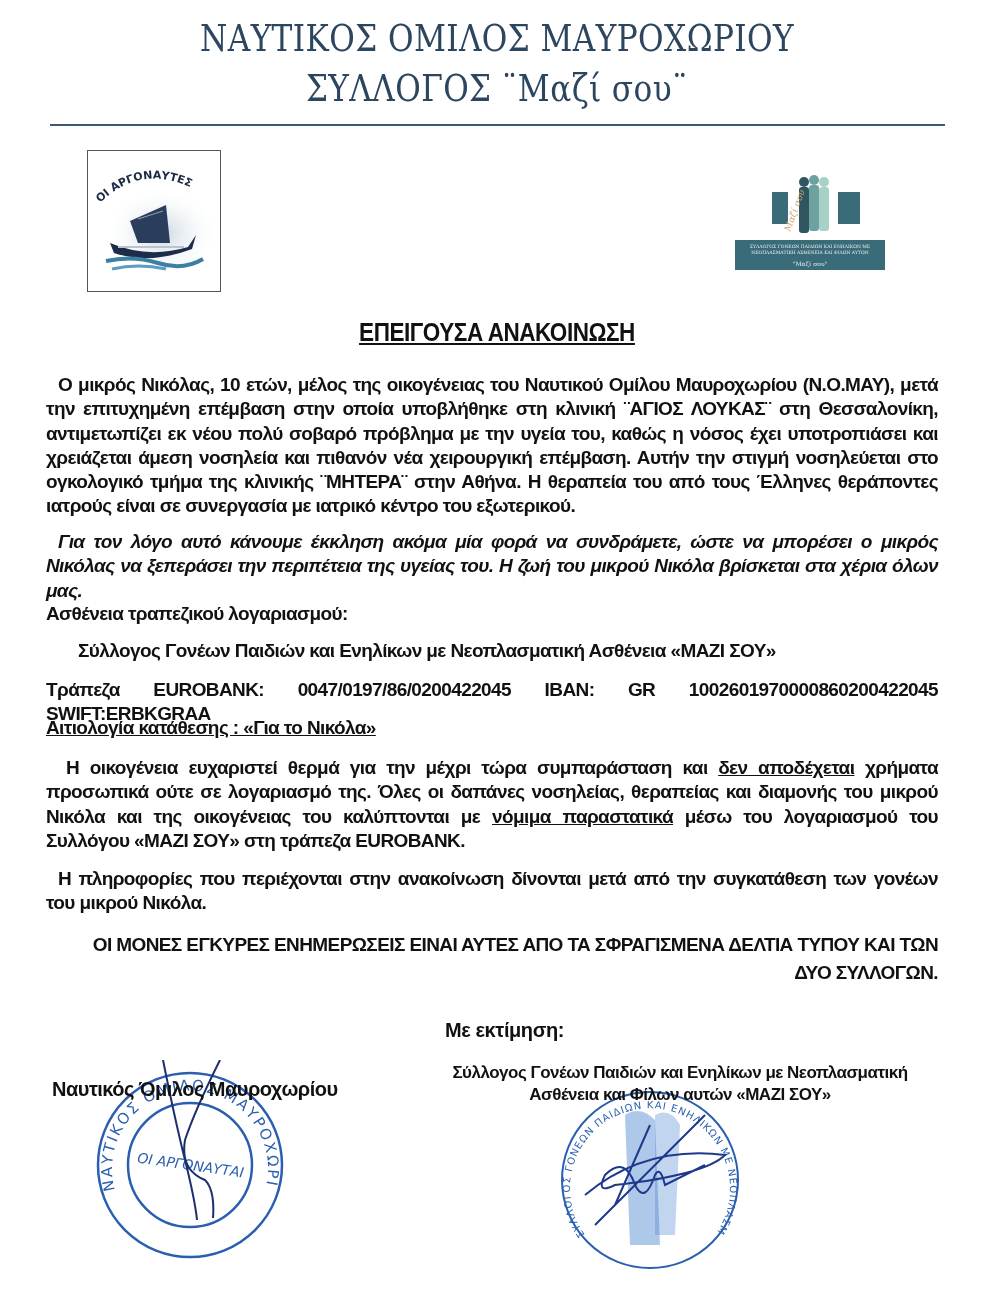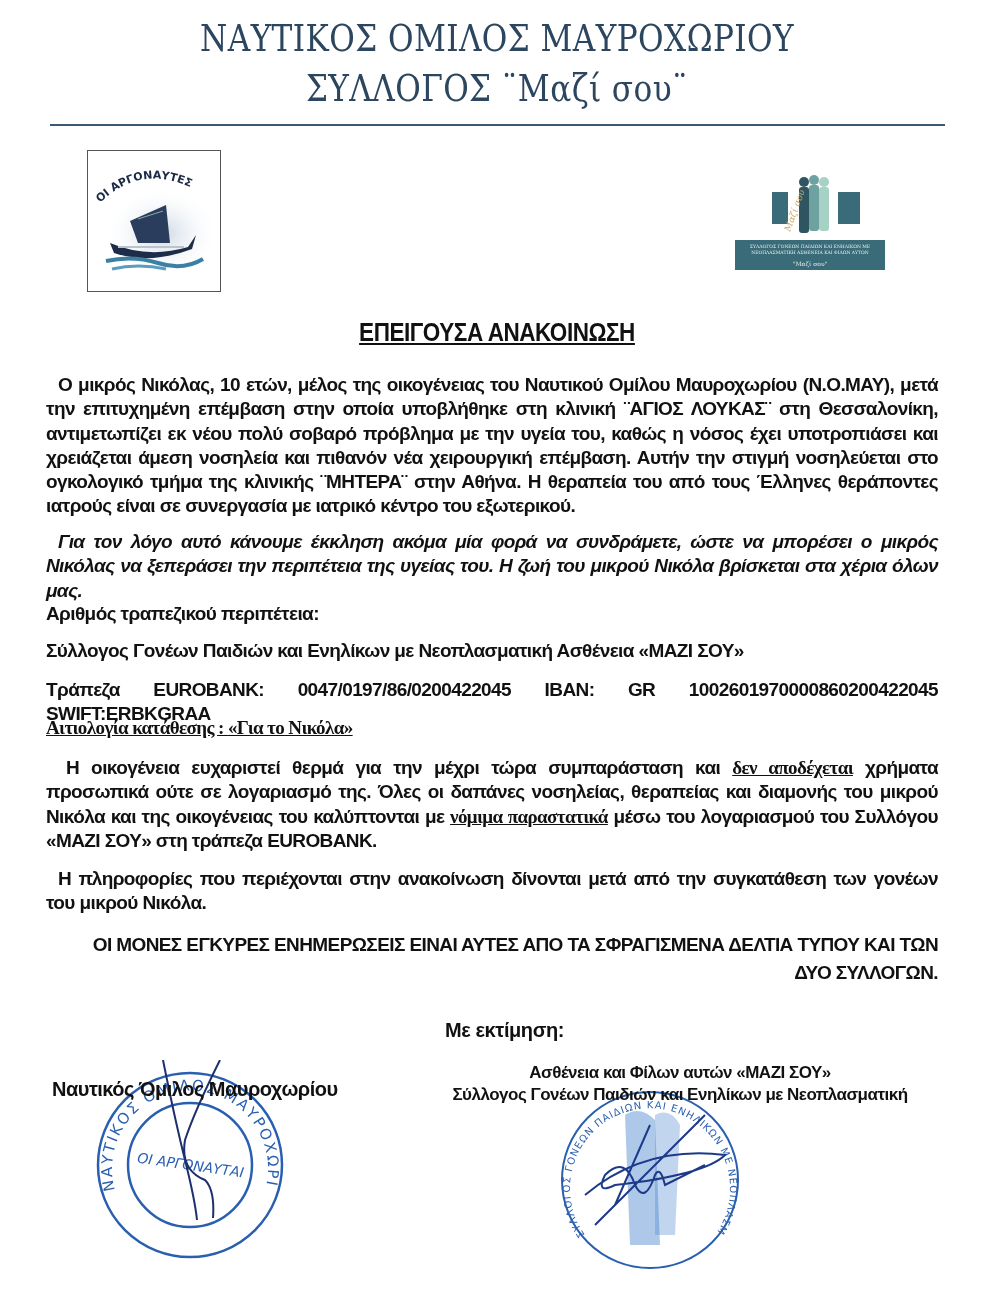--- a/index.html
+++ b/index.html
@@ -6,21 +6,21 @@
   body { width: 994px; height: 1316px; position: relative; overflow: hidden; font-family: "Liberation Sans", sans-serif; color: #111; }
   .hdr { position: absolute; left: 0; width: 994px; text-align: center; font-family: "DejaVu Serif", serif; color: #2d4660; letter-spacing: 0.5px; transform: scaleX(0.82); transform-origin: center; }
   .hdr1 { top: 16px; font-size: 38px; }
   .hdr2 { top: 66px; font-size: 38px; }
   .hrule { position: absolute; left: 50px; top: 124px; width: 895px; height: 2px; background: #3c5a74; }
   .logo-left { position: absolute; left: 87px; top: 150px; width: 132px; height: 140px; border: 1px solid #555; background: #fff; }
   .logo-right { position: absolute; left: 730px; top: 160px; width: 160px; height: 130px; }
   .title { position: absolute; left: 0; width: 994px; top: 318px; text-align: center; font-size: 25px; font-weight: bold; text-decoration: underline; letter-spacing: -0.5px; transform: scaleX(0.9); }
   .p { position: absolute; left: 46px; width: 892px; font-size: 19px; font-weight: bold; line-height: 24.3px; text-align: justify; letter-spacing: -0.6px; font-stretch: condensed; }
   .p .ind { display: inline-block; width: 12px; }
-  .u { text-decoration: underline; font-family: Liberation Serif, serif; }
+  .u { text-decoration: underline; }
   .sigL { position: absolute; left: 52px; top: 1062px; font-size: 20px; font-weight: bold; letter-spacing: -0.5px; margin-top: 16px; }
   .sigHead { position: absolute; left: 445px; top: 1019px; font-size: 20px; font-weight: bold; letter-spacing: -0.4px; }
   .sigR { position: absolute; left: 410px; width: 540px; top: 1062px; font-size: 17px; font-weight: bold; text-align: center; line-height: 22px; letter-spacing: -0.5px; }
   .stampL { position: absolute; left: 85px; top: 1060px; width: 210px; height: 210px; }
   .stampR { position: absolute; left: 555px; top: 1085px; width: 190px; height: 190px; }
 </style>
 </head>
 <body>
 
 <div class="hdr hdr1">ΝΑΥΤΙΚΟΣ ΟΜΙΛΟΣ ΜΑΥΡΟΧΩΡΙΟΥ</div>
@@ -71,22 +71,22 @@
   <div style="position:absolute;left:8px;top:84px;width:144px;font-family:'DejaVu Serif',serif;font-size:4.5px;line-height:6px;color:#e8f0f0;text-align:center;">ΣΥΛΛΟΓΟΣ ΓΟΝΕΩΝ ΠΑΙΔΙΩΝ ΚΑΙ ΕΝΗΛΙΚΩΝ ΜΕ ΝΕΟΠΛΑΣΜΑΤΙΚΗ ΑΣΘΕΝΕΙΑ ΚΑΙ ΦΙΛΩΝ ΑΥΤΩΝ</div>
   <div style="position:absolute;left:8px;top:100px;width:144px;font-family:'DejaVu Serif',serif;font-size:6px;color:#e8f0f0;text-align:center;">"Μαζί σου"</div>
 </div>
 
 <div class="title">ΕΠΕΙΓΟΥΣΑ ΑΝΑΚΟΙΝΩΣΗ</div>
 
 <div class="p" style="top:373px;"><span class="ind"></span><span>Ο μικρός Νικόλας, 10 ετών, μέλος της οικογένειας του Ναυτικού Ομίλου Μαυροχωρίου (Ν.Ο.ΜΑΥ), μετά την επιτυχημένη επέμβαση στην οποία υποβλήθηκε στη κλινική ¨ΑΓΙΟΣ ΛΟΥΚΑΣ¨ στη Θεσσαλονίκη, αντιμετωπίζει εκ νέου πολύ σοβαρό πρόβλημα με την υγεία του, καθώς η νόσος έχει υποτροπιάσει και χρειάζεται άμεση νοσηλεία και πιθανόν νέα χειρουργική επέμβαση. Αυτήν την στιγμή νοσηλεύεται στο ογκολογικό τμήμα της κλινικής ¨ΜΗΤΕΡΑ¨ στην Αθήνα. Η θεραπεία του από τους Έλληνες θεράποντες ιατρούς είναι σε συνεργασία με ιατρικό κέντρο του εξωτερικού.</span></div>
 
 <div class="p" style="top:530px;font-style:italic;"><span class="ind"></span><span>Για τον λόγο αυτό κάνουμε έκκληση ακόμα μία φορά να συνδράμετε, ώστε να μπορέσει ο μικρός Νικόλας να ξεπεράσει την περιπέτεια της υγείας του. Η ζωή του μικρού Νικόλα βρίσκεται στα χέρια όλων μας.</span></div>
 
-<div class="p" style="top:602px;">Αριθμός τραπεζικού περιπέτεια:</div>
-<div class="p" style="top:639px;">Σύλλογος Γονέων Παιδιών και Ενηλίκων με Νεοπλασματική Ασθένεια «ΜΑΖΙ ΣΟΥ»</div>
+<div class="p" style="top:602px;">Ασθένεια τραπεζικού λογαριασμού:</div>
+<div class="p" style="top:639px;margin-left:32px;">Σύλλογος Γονέων Παιδιών και Ενηλίκων με Νεοπλασματική Ασθένεια «ΜΑΖΙ ΣΟΥ»</div>
 <div class="p" style="top:678px;">Τράπεζα EUROBANK: 0047/0197/86/0200422045 IBAN: GR 1002601970000860200422045 SWIFT:ERBKGRAA</div>
 <div class="p u" style="top:716px;width:auto;">Αιτιολογία κατάθεσης : «Για το Νικόλα»</div>
 
 <div class="p" style="top:756px;"><span class="ind" style="width:20px"></span><span>Η οικογένεια ευχαριστεί θερμά για την μέχρι τώρα συμπαράσταση και </span><span class="u">δεν αποδέχεται</span><span> χρήματα προσωπικά ούτε σε λογαριασμό της. Όλες οι δαπάνες νοσηλείας, θεραπείας και διαμονής του μικρού Νικόλα και της οικογένειας του καλύπτονται με </span><span class="u">νόμιμα παραστατικά</span><span> μέσω του λογαριασμού του Συλλόγου «ΜΑΖΙ ΣΟΥ» στη τράπεζα EUROBANK.</span></div>
 
 <div class="p" style="top:867px;"><span class="ind"></span><span>Η πληροφορίες που περιέχονται στην ανακοίνωση δίνονται μετά από την συγκατάθεση των γονέων του μικρού Νικόλα.</span></div>
 
 <div class="p" style="top:931px;text-align:right;line-height:28px;"><span class="ind"></span><span>ΟΙ ΜΟΝΕΣ ΕΓΚΥΡΕΣ ΕΝΗΜΕΡΩΣΕΙΣ ΕΙΝΑΙ ΑΥΤΕΣ ΑΠΟ ΤΑ ΣΦΡΑΓΙΣΜΕΝΑ ΔΕΛΤΙΑ ΤΥΠΟΥ ΚΑΙ ΤΩΝ ΔΥΟ ΣΥΛΛΟΓΩΝ.</span></div>
 
 <div class="sigHead">Με εκτίμηση:</div>
@@ -111,15 +111,15 @@
   </defs>
   <circle cx="95" cy="95" r="88" fill="none" stroke="#2a5fb0" stroke-width="2"></circle>
   <text font-family="DejaVu Sans, sans-serif" font-size="10" fill="#2a5fb0" letter-spacing="1">
     <textPath href="#stR">ΣΥΛΛΟΓΟΣ ΓΟΝΕΩΝ ΠΑΙΔΙΩΝ ΚΑΙ ΕΝΗΛΙΚΩΝ ΜΕ ΝΕΟΠΛΑΣΜΑΤΙΚΗ ΑΣΘΕΝΕΙΑ &amp; ΦΙΛΩΝ ΑΥΤΩΝ</textPath>
   </text>
   <path d="M70 30 Q85 20 100 35 L105 160 L75 160 Z" fill="#4c86d0" opacity="0.45"></path>
   <path d="M100 30 Q115 22 125 40 L120 150 L100 150 Z" fill="#4c86d0" opacity="0.35"></path>
   <path d="M30 110 Q90 60 170 70 Q150 90 60 100 Q40 110 50 90 Q70 70 80 100 Q90 120 100 90 Q105 80 110 100 Q130 90 150 80 M40 140 L150 30 M95 40 L60 120" stroke="#1d3a8a" stroke-width="2" fill="none"></path>
 </svg>
 <div class="sigR">
+  <div>Σύλλογος Γονέων Παιδιών και Ενηλίκων με Νεοπλασματική</div>
   <div>Ασθένεια και Φίλων αυτών «ΜΑΖΙ ΣΟΥ»</div>
-  <div>Σύλλογος Γονέων Παιδιών και Ενηλίκων με Νεοπλασματική</div>
 </div>
 
 </body></html>

